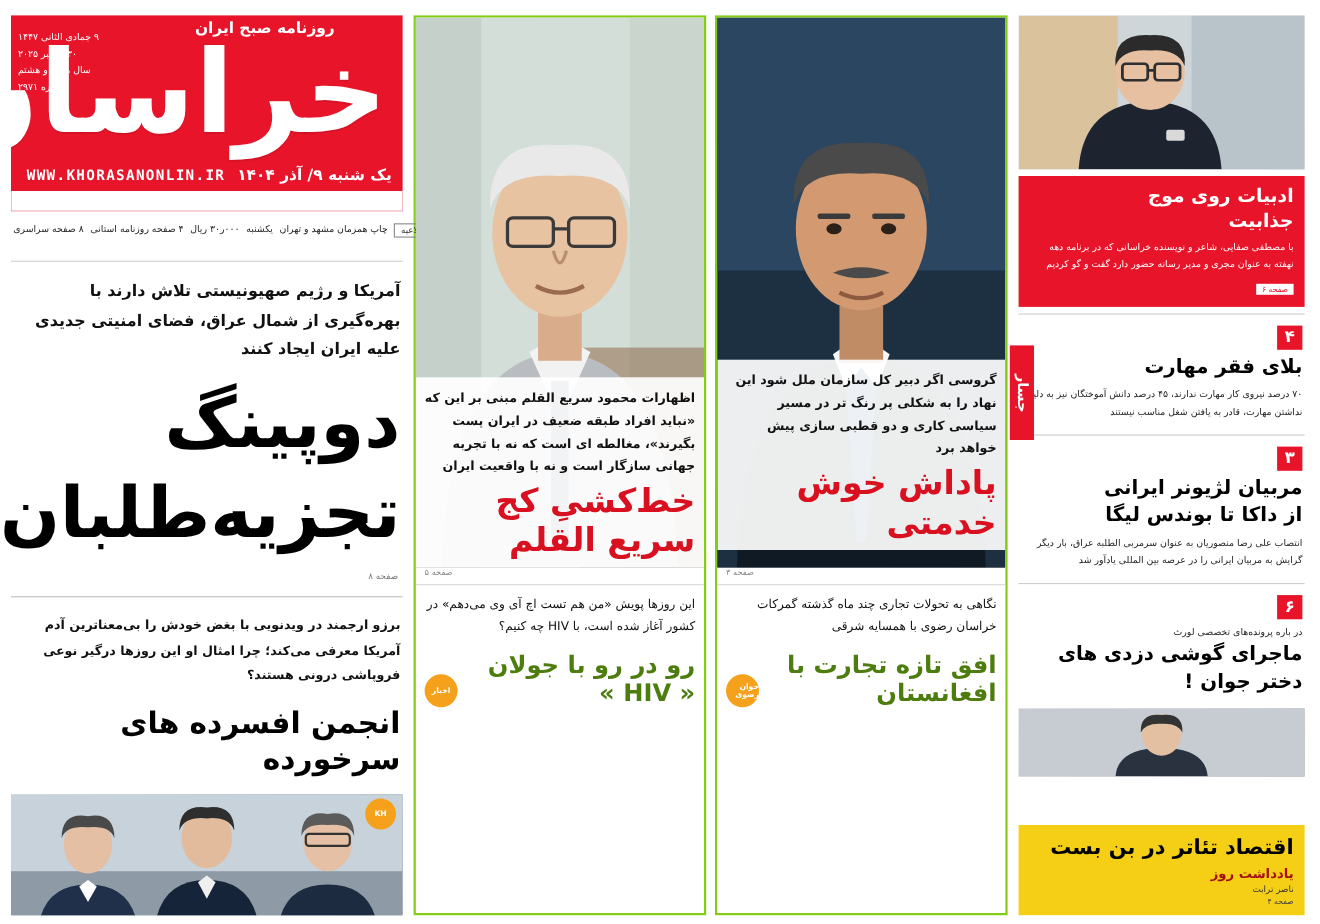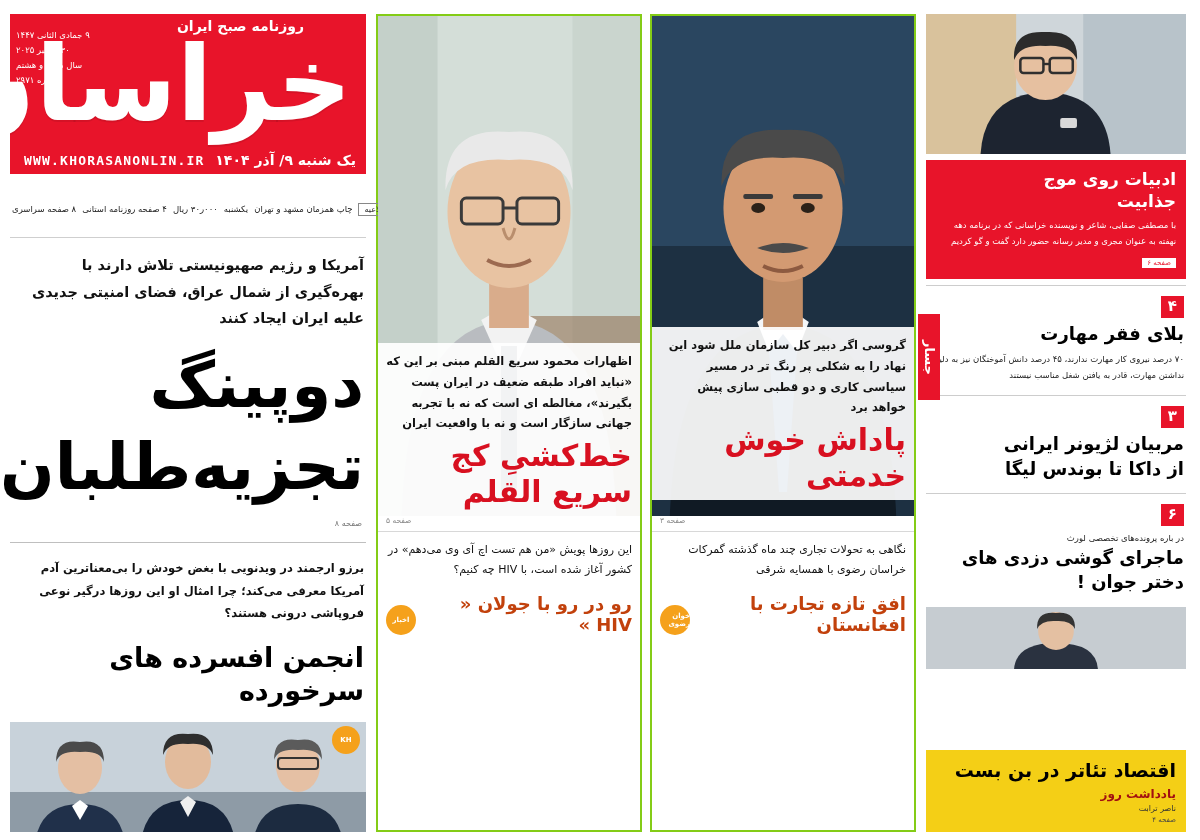--- a/index.html
+++ b/index.html
@@ -215,21 +215,21 @@
   .cap-foot {
     display: flex; flex-direction: row-reverse; justify-content: space-between;
     font-size: 7.5px; color: #888; padding: 0 8px 6px 8px;
   }
   .teaser {
     border-top: 1px solid #d8d8d8;
     padding: 8px 8px 6px 8px;
     text-align: right;
   }
   .teaser .t-deck { font-size: 11px; line-height: 1.85; color: #111; }
-  .teaser .t-title { font-size: 18px; font-weight: bold; color: #c2410c; padding-top: 6px; }
+  .teaser .t-title { font-size: 22px; font-weight: bold; color: #4d7c0f; padding-top: 6px; }
   .teaser .t-row { display: flex; flex-direction: row-reverse; align-items: flex-end; gap: 6px; }
   .orange-badge {
     width: 30px; height: 30px; border-radius: 50%;
     background: #f5a11b; color: #fff; font-size: 7px; font-weight: bold;
     display: flex; align-items: center; justify-content: center;
     flex: 0 0 auto;
   }
 
   
   .left-col {
@@ -508,20 +508,21 @@
       <div class="si-title">بلای فقر مهارت</div>
       <div class="si-body">۷۰ درصد نیروی کار مهارت ندارند، ۴۵ درصد دانش آموختگان نیز به دلیل نداشتن مهارت، قادر به یافتن شغل مناسب نیستند</div>
     </div>
 
     <div class="divider"></div>
 
     <div class="side-item">
       <div class="num">۳</div>
       <div class="si-title">مربیان لژیونر ایرانی</div>
       <div class="si-title">از داکا تا بوندس لیگا</div>
+      <div class="si-body">انتصاب علی رضا منصوریان به عنوان سرمربی الطلبه عراق، بار دیگر گرایش به مربیان ایرانی را در عرصه بین المللی یادآور شد</div>
     </div>
 
     <div class="divider"></div>
 
     <div class="side-item">
       <div class="num">۶</div>
       <div class="si-body" style="padding-top:0">در باره پرونده‌های تخصصی لورث</div>
       <div class="si-title">ماجرای گوشی دزدی های دختر جوان !</div>
     </div>
 

